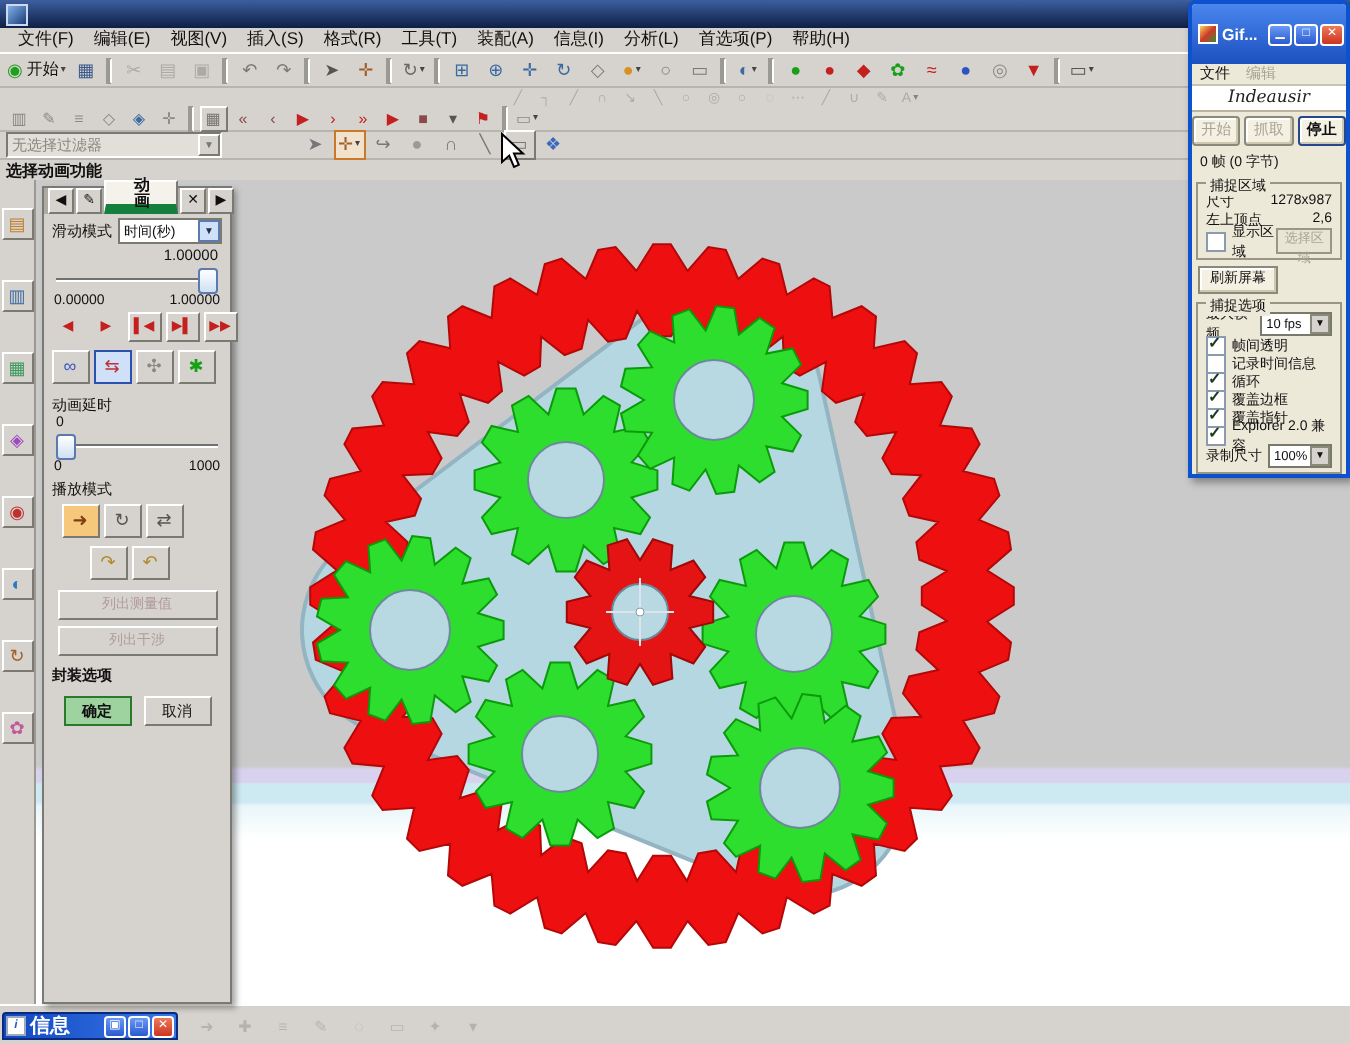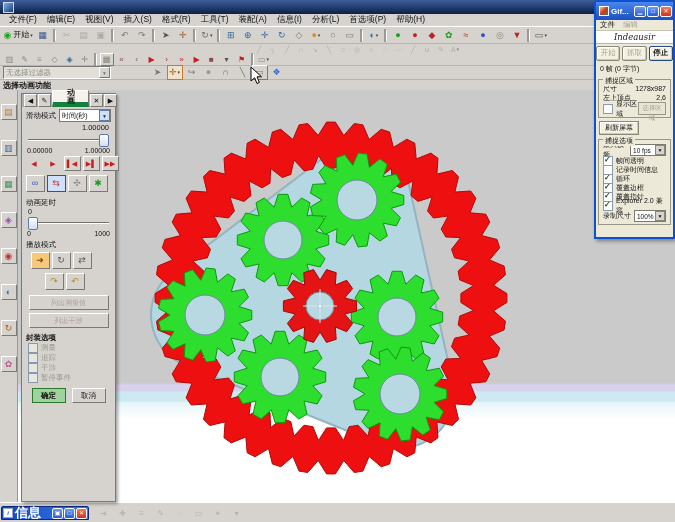--- a/index.html
+++ b/index.html
@@ -85,21 +85,21 @@
   .chkrow.dis .cb{background:#e8e6e0}
   .chkrow.dis{color:#9a9a92}
   .chkrow.on .cb::after{content:"✓";position:absolute;left:0;top:-2px;font-size:8px;font-weight:bold;color:#1a3a1a}
   .okrow{display:flex;justify-content:center;gap:6px;margin-top:5px}
   .okbtn{width:32px;height:13px;font-size:7.5px;text-align:center;line-height:13px;border:1px solid;
          border-color:#fff #7a7a72 #7a7a72 #fff;background:#d6d3ce}
   .okbtn.ok{background:#9ed29e;border:1px solid #2a7a2a;font-weight:bold}
   
   .gifwin{left:594px;top:0;width:81px;height:239px;z-index:50;background:#ece9d8;border:2px solid #0c51cd;
           border-radius:4px 4px 0 0;box-sizing:border-box;box-shadow:2px 2px 4px rgba(0,0,0,.4);font-size:7px}
-  .gtitle{height:18px;background:linear-gradient(180deg,#4a86ee,#1c50c0);display:flex;align-items:center;
+  .gtitle{height:30px;background:linear-gradient(180deg,#4a86ee,#1c50c0);display:flex;align-items:center;
           color:#fff;border-radius:2px 2px 0 0;padding:0 1px}
   .gtitle .gicon{width:8px;height:8px;margin:0 2px;background:linear-gradient(135deg,#f6d75a,#d0392a,#3a8a3a);border:1px solid #fff}
   .gtitle .gt{font-weight:bold;font-size:8px;flex:1;white-space:nowrap;overflow:hidden}
   .wbtn{width:10px;height:9px;margin-left:1px;background:linear-gradient(#6a9af4,#2a5ad0);border:1px solid #fff;
         border-radius:2px;color:#fff;font-size:6px;display:inline-flex;align-items:center;justify-content:center;line-height:1}
   .wbtn.close{background:linear-gradient(#ee7a5a,#cc3420)}
   .gmenu{height:10px;display:flex;gap:8px;padding-left:4px;align-items:center;border-bottom:1px solid #c8c4b0}
   .gmenu .mi{font-size:7.5px}
   .gmenu .mi.dis{color:#a8a494}
   .glogo{height:12px;background:#fff;border-bottom:1px solid #b8b4a0;display:flex;align-items:center;justify-content:center;
@@ -121,21 +121,21 @@
           justify-content:space-between;padding-left:2px;font-size:6.5px}
   .gcombo .arr{width:8px;height:8px;background:#d6d3ce;border:1px solid #8a8a7a;font-size:5px;
           display:flex;align-items:center;justify-content:center}
   .gifwin .chkrow{padding-left:2px;height:9px;font-size:7px}
   
   .bottombar{left:0;bottom:0;width:675px;height:19px;background:#d6d3ce;border-top:1px solid #fff;z-index:10}
   .miniwin{position:absolute;left:1px;top:3px;width:88px;height:14px;border:1px solid #0a2a80;border-radius:2px 2px 0 0;
            background:linear-gradient(90deg,#1048c0,#3a78e8);display:flex;align-items:center;color:#fff;padding:0 1px;box-sizing:border-box}
   .miniwin .wicon{width:8px;height:8px;background:#fff;color:#2a5ac0;font-size:6px;font-weight:bold;font-style:italic;
            display:flex;align-items:center;justify-content:center;margin-right:2px;border:1px solid #9ab}
-  .miniwin .wt{font-size:13px;font-weight:bold;flex:1}
+  .miniwin .wt{font-size:10px;font-weight:bold;flex:1}
   .miniwin .wbtn{width:9px;height:9px}
   .bicons{position:absolute;left:96px;top:3px;display:flex;gap:4px;align-items:center}
   .bicons .tbi{min-width:12px;height:13px;font-size:8px;color:#9a9a90}
   
   .cursor{left:250px;top:66px;width:14px;height:20px;z-index:60;pointer-events:none}
 </style>
 </head>
 <body>
 
 <div class="abs titlebar">
@@ -559,39 +559,20 @@
       </span>
       <span class="tbi" style="color: rgb(176, 138, 42);">
         <span class="gg">↶</span>
       </span>
     </div>
   <div class="wideb">列出测量值</div>
   <div class="wideb">列出干涉</div>
   <div class="prow" style="padding-top:5px">
     <span class="plabel" style="font-weight:bold">封装选项</span>
   </div>
-  <div>
-
-  <label class="chkrow dis">
-        <span class="cb"></span>
-        <span>测量</span>
-      </label>
-      <label class="chkrow dis">
-        <span class="cb"></span>
-        <span>追踪</span>
-      </label>
-      <label class="chkrow dis">
-        <span class="cb"></span>
-        <span>干涉</span>
-      </label>
-      <label class="chkrow dis">
-        <span class="cb"></span>
-        <span>暂停事件</span>
-      </label>
-    </div>
   <div class="okrow">
     <span class="okbtn ok">确定</span>
     <span class="okbtn">取消</span>
   </div>
 </div>
 
 <div class="abs gifwin">
   <div class="gtitle">
     <span class="gicon"></span>
     <span class="gt">Gif...</span>

